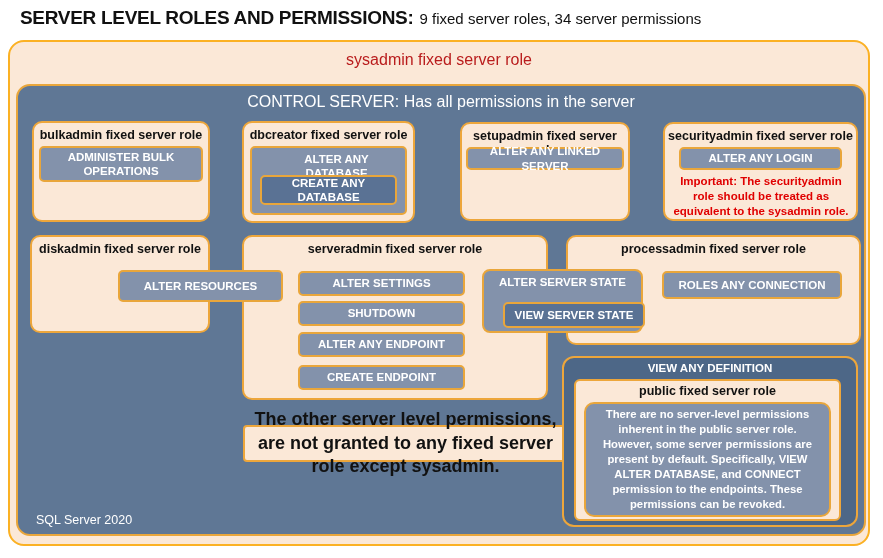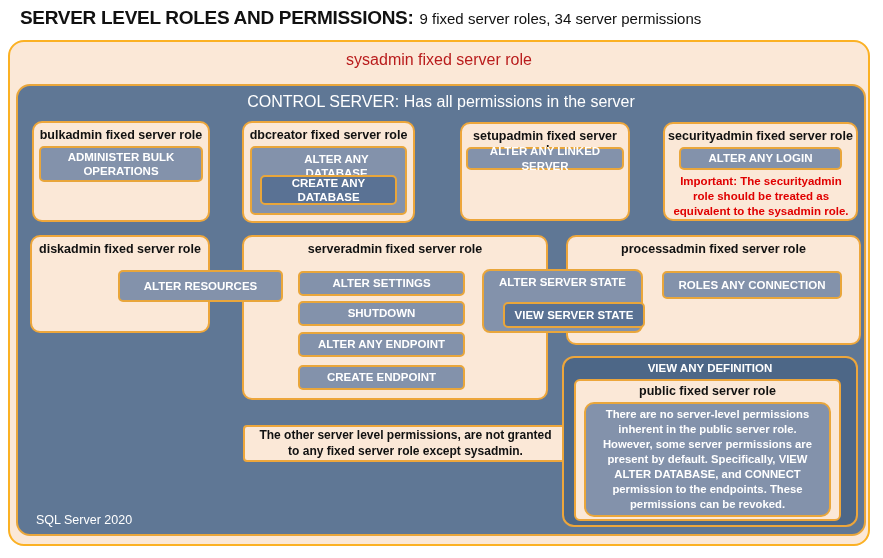--- a/index.html
+++ b/index.html
@@ -29,21 +29,21 @@
     display:flex; align-items:center; justify-content:center; padding:1px 4px; }
   .perm.top-label { align-items:flex-start; padding-top:4px; }
   .perm-dark { background:#5a7294; }
 
   .warning-text { position:absolute; left:672px; top:174px; width:178px; text-align:center;
     color:#e00000; font-weight:bold; font-size:11.5px; line-height:1.3; }
 
   .note-box { position:absolute; left:243px; top:425px; width:325px; height:37px;
     background:#fbe8d7; border:2px solid #eda63b; border-radius:4px;
     display:flex; align-items:center; justify-content:center; text-align:center;
-    font-weight:bold; font-size:12px; color:#111; line-height:1.3; padding:0 8px; }
+    font-weight:bold; font-size:18px; color:#111; line-height:1.3; padding:0 8px; }
 
   .vad-box { position:absolute; left:562px; top:356px; width:296px; height:171px;
     background:#4d6787; border:2px solid #eda63b; border-radius:12px; }
   .vad-label { position:absolute; top:4px; left:0; width:100%; text-align:center;
     color:#fff; font-weight:bold; font-size:11.5px; }
   .public-box { position:absolute; left:10px; top:21px; width:267px; height:142px;
     background:#fbe8d7; border:2px solid #eda63b; border-radius:6px; }
   .public-title { position:absolute; top:3px; left:0; width:100%; text-align:center;
     font-weight:bold; font-size:12.5px; color:#111; }
   .public-desc { position:absolute; left:8px; top:21px; width:247px; height:115px;

